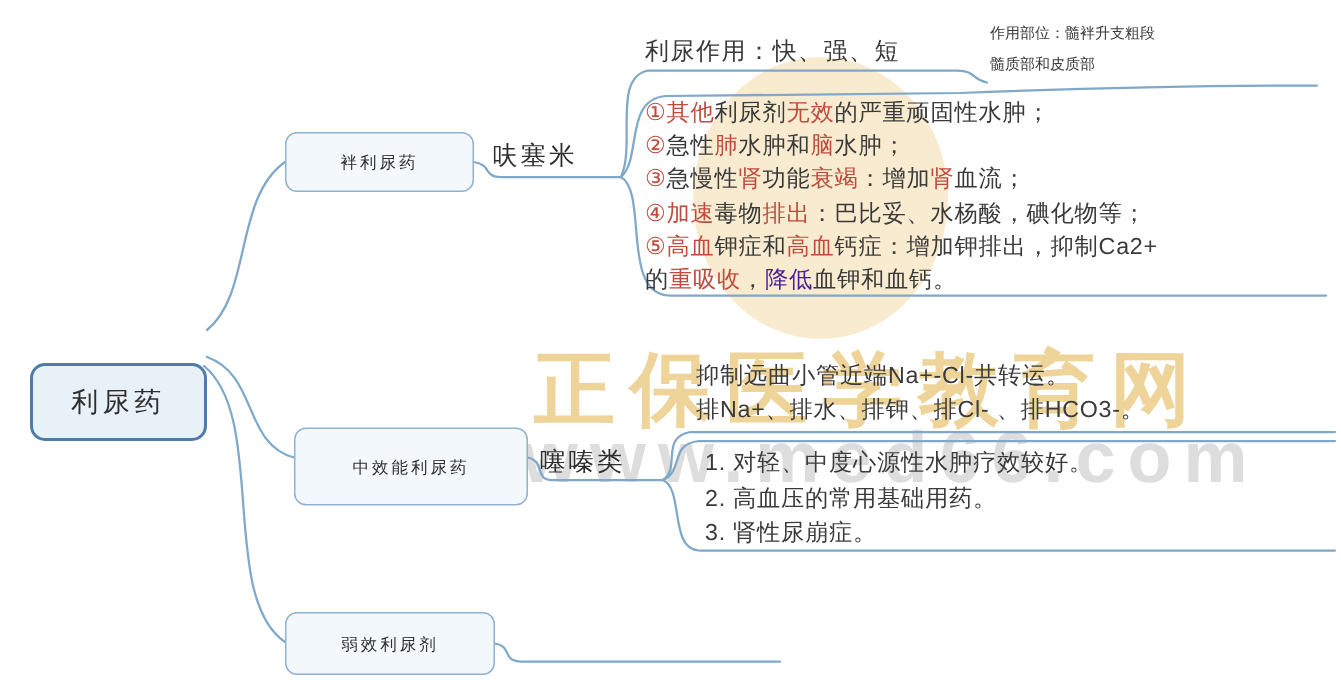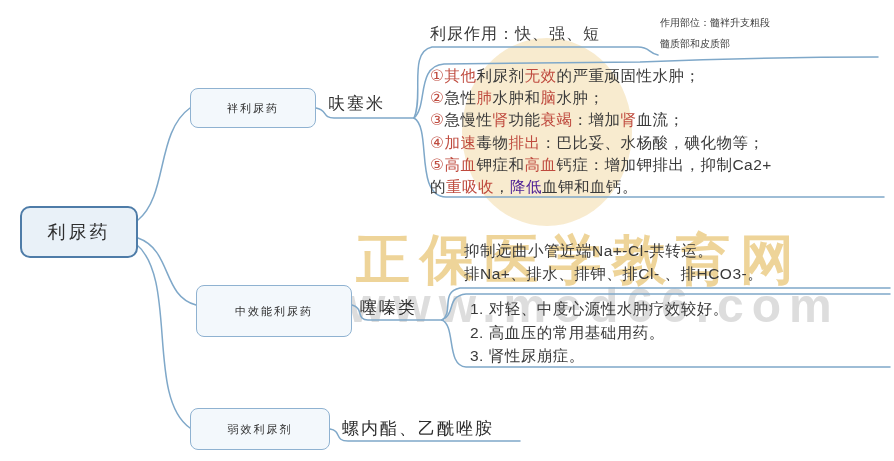--- a/index.html
+++ b/index.html
@@ -27,21 +27,21 @@
   #connectors{position:absolute;left:0;top:0;z-index:2;}
   #connectors path{fill:none;stroke:#7fa8c9;stroke-width:1.5;stroke-linecap:round;}
   
   .node{
     position:absolute;z-index:3;display:flex;align-items:center;justify-content:center;
     background:#f3f8fc;border:1.5px solid #8fb2d1;border-radius:8px;
     font-size:11px;letter-spacing:2px;color:#2e2e2e;box-sizing:border-box;
   }
   .node.root{
     background:#e9f1f8;border:2.5px solid #4e7ca8;border-radius:10px;
-    font-size:18px;letter-spacing:3px;
+    font-size:18px;letter-spacing:3px;margin-top:36px;
   }
   .label{position:absolute;z-index:3;font-size:17px;letter-spacing:2px;color:#2e2e2e;white-space:nowrap;}
   .txt{position:absolute;z-index:3;color:#3a3a3a;white-space:nowrap;}
   .effect{left:430px;top:24px;font-size:16px;letter-spacing:1px;}
   .site{left:660px;top:12px;font-size:10px;line-height:21px;}
   .uses1{left:430px;top:65px;font-size:15.5px;line-height:22.2px;letter-spacing:0.5px;}
   .mech{left:464px;top:239px;font-size:15.5px;line-height:23px;letter-spacing:0.5px;}
   .uses2{left:470px;top:297px;font-size:15.5px;line-height:23.5px;letter-spacing:0.5px;}
 </style>
 </head>
@@ -115,15 +115,14 @@
 
   <div class="txt uses2">
     <div>1. 对轻、中度心源性水肿疗效较好。</div>
     <div>2. 高血压的常用基础用药。</div>
     <div>3. 肾性尿崩症。</div>
   </div>
 
   <div class="node" style="left:190px;top:408px;width:140px;height:42px;">
     <span>弱效利尿剂</span>
   </div>
-  <div class="label" style="left:342px;top:417px;">螺内酯、乙酰唑胺</div>
 
 </div>
 
 </body></html>

